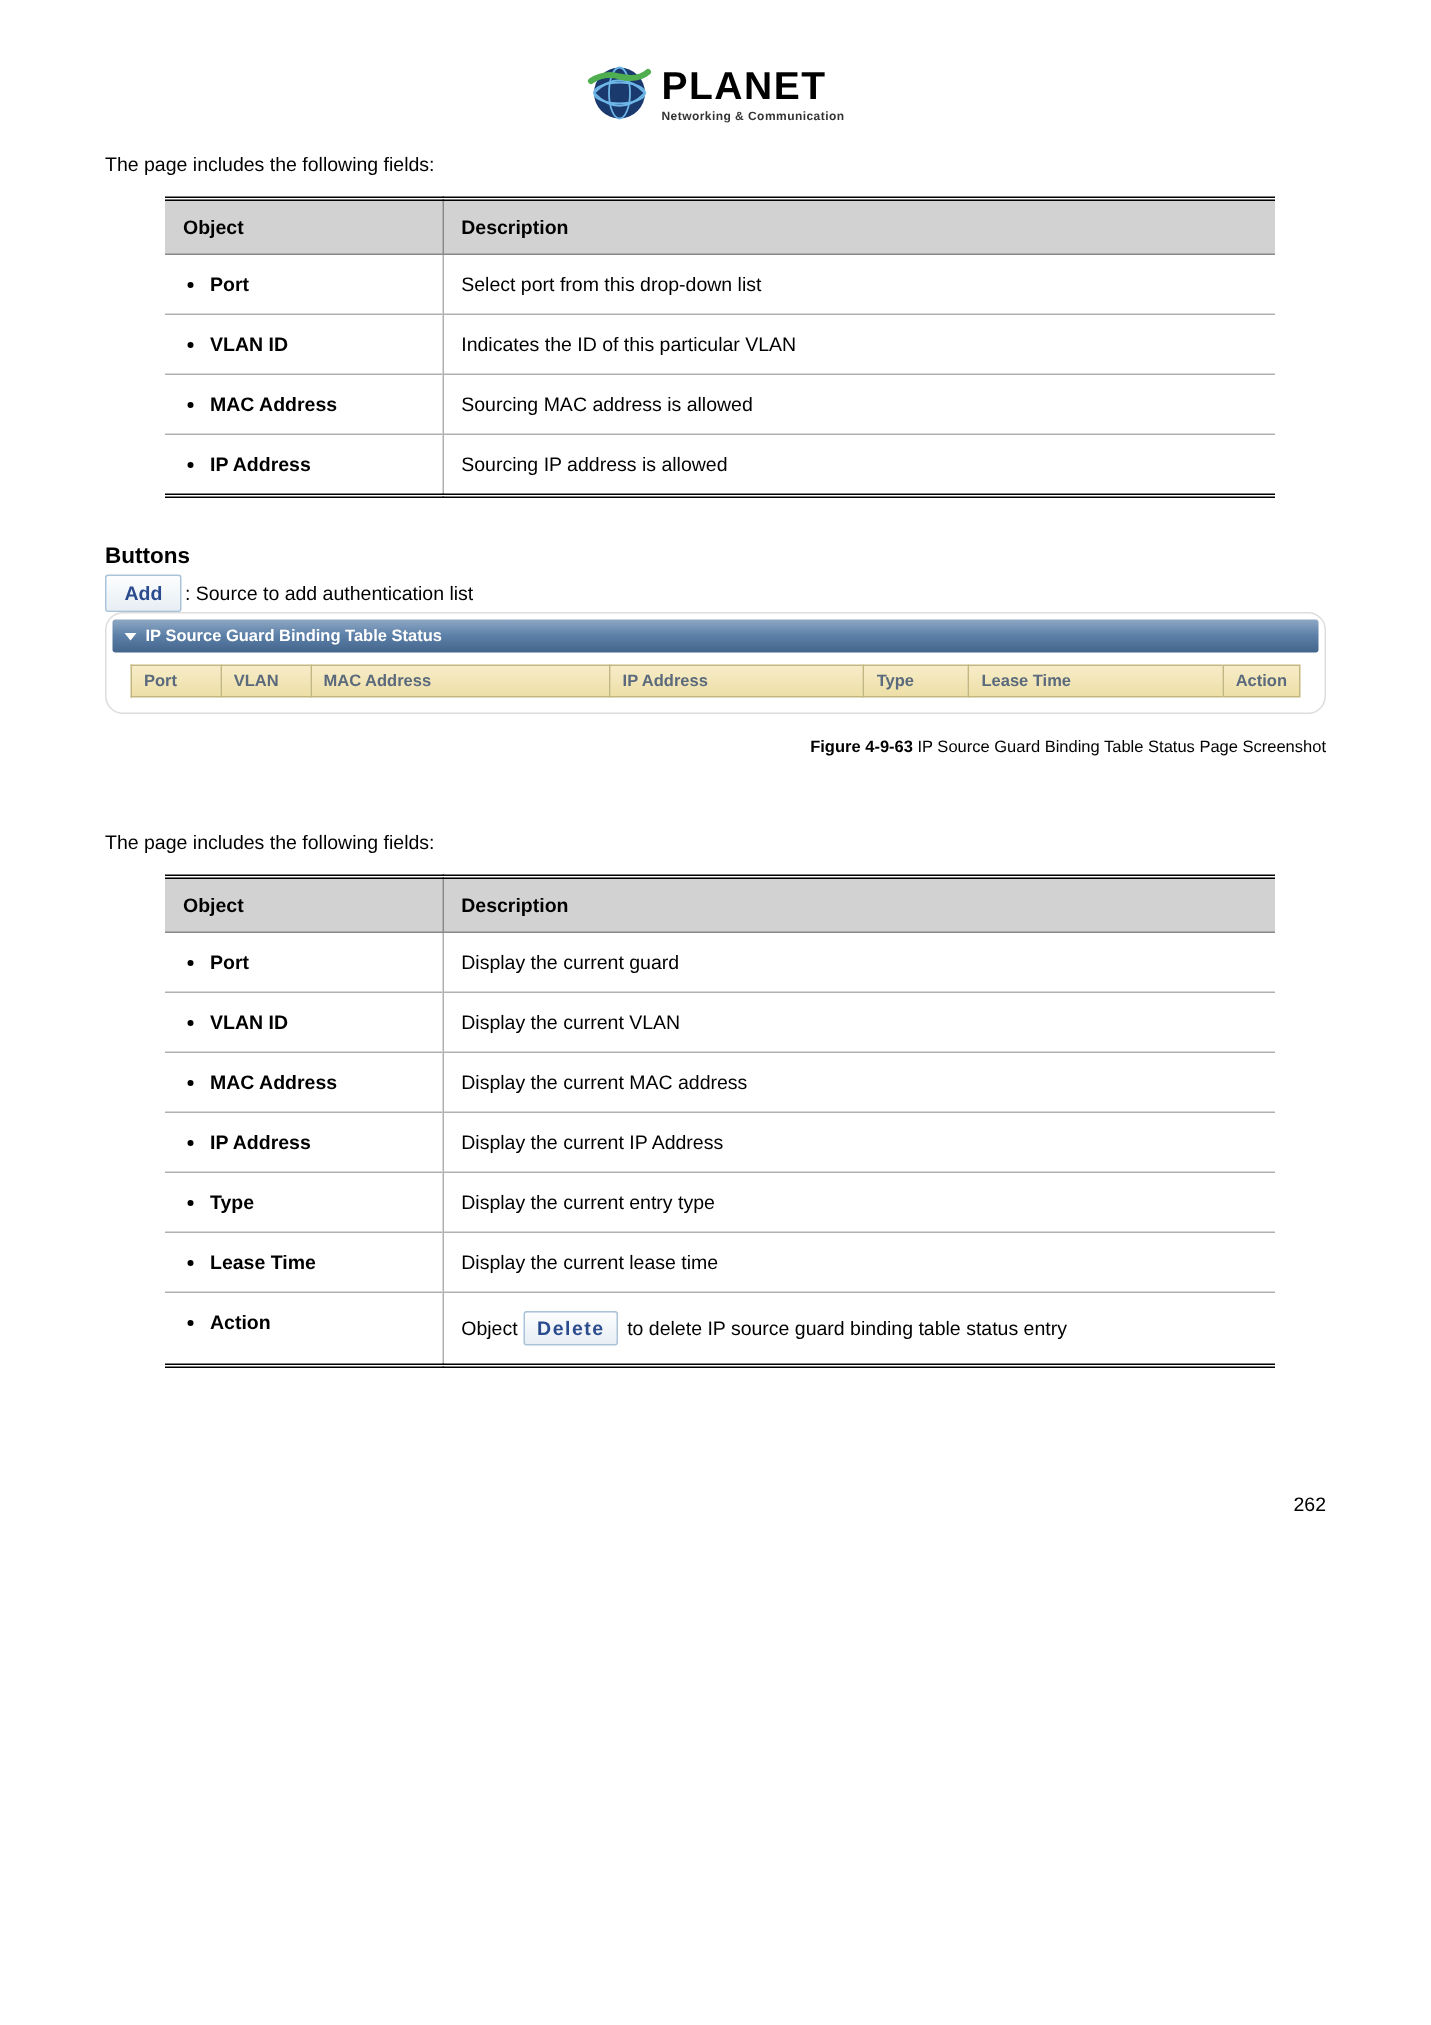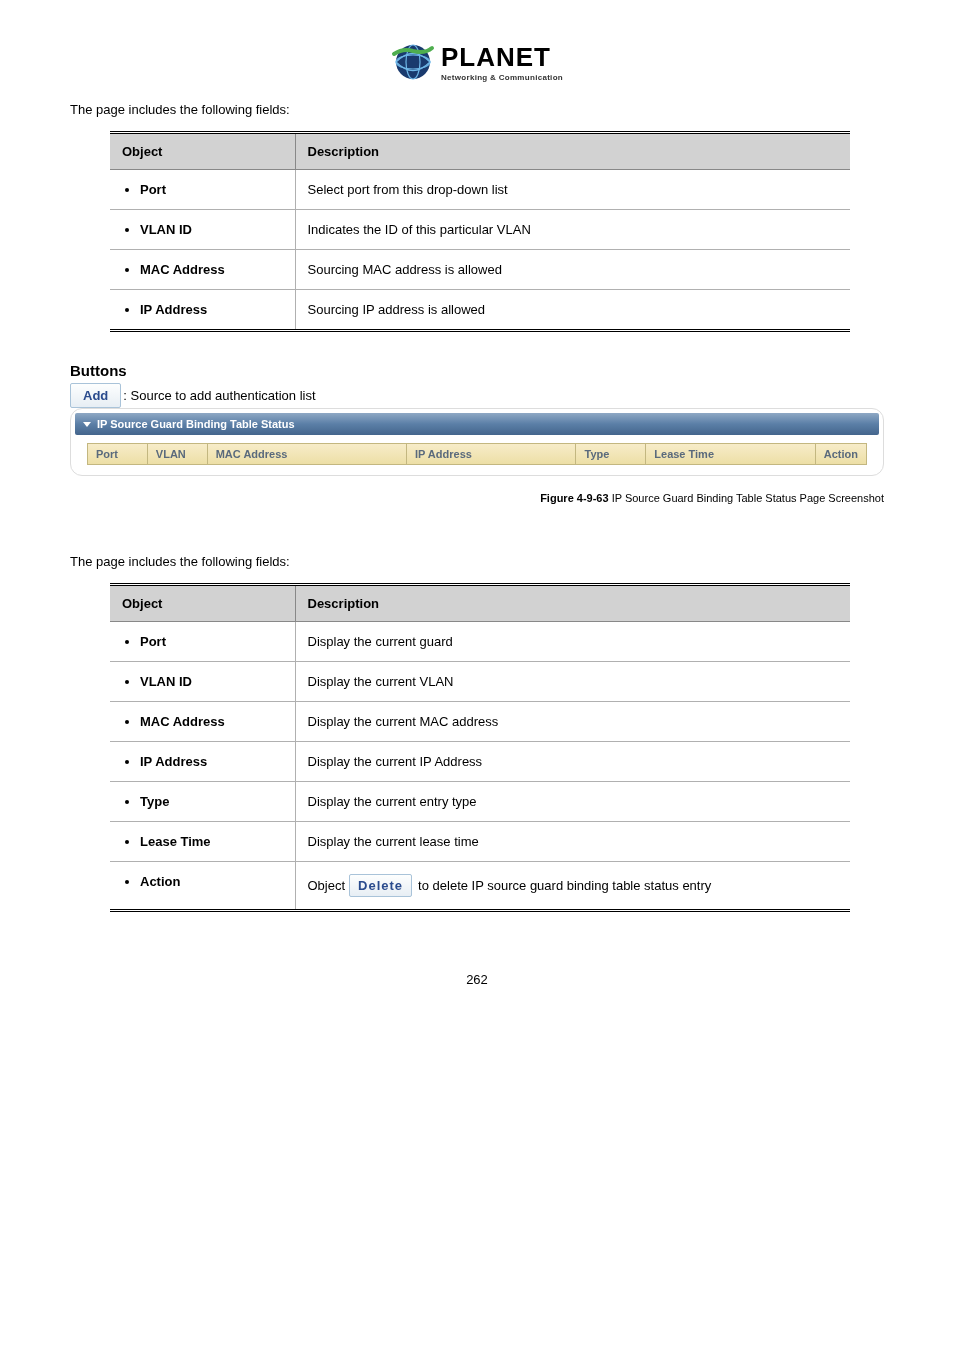--- a/index.html
+++ b/index.html
@@ -104,21 +104,21 @@
   .w-type { width: 70px; }
   .w-lease { width: 170px; }
   .w-action { flex: 1; }
   .figure-caption {
     text-align: right;
     font-size: 11px;
     margin: 12px 0 50px 0;
   }
   .figure-caption strong { font-weight: bold; }
   .action-cell { display: flex; align-items: center; flex-wrap: wrap; gap: 4px; }
-  .page-num { text-align: center; margin-top: 60px; font-size: 13px; }
+  .page-num { text-align: right; margin-top: 83px; font-size: 13px; }
 </style>
 </head>
 <body>
 
 <div class="logo-block">
   <svg class="logo-svg" viewBox="0 0 44 44">
     <circle cx="22" cy="22" r="17" fill="#1a3a6e"></circle>
     <ellipse cx="22" cy="22" rx="17" ry="7" fill="none" stroke="#6fb7e8" stroke-width="1.2"></ellipse>
     <ellipse cx="22" cy="22" rx="7" ry="17" fill="none" stroke="#6fb7e8" stroke-width="1.2"></ellipse>
     <path d="M5 22 Q22 5 39 22 Q22 39 5 22" fill="none" stroke="#6fb7e8" stroke-width="1.2"></path>

